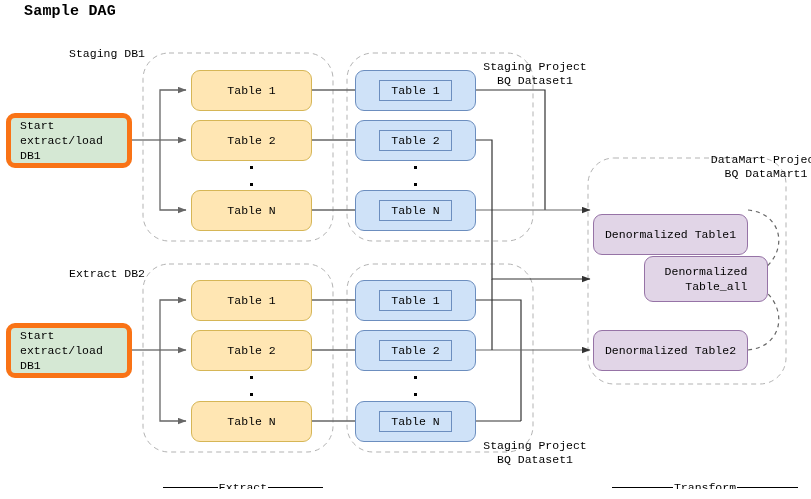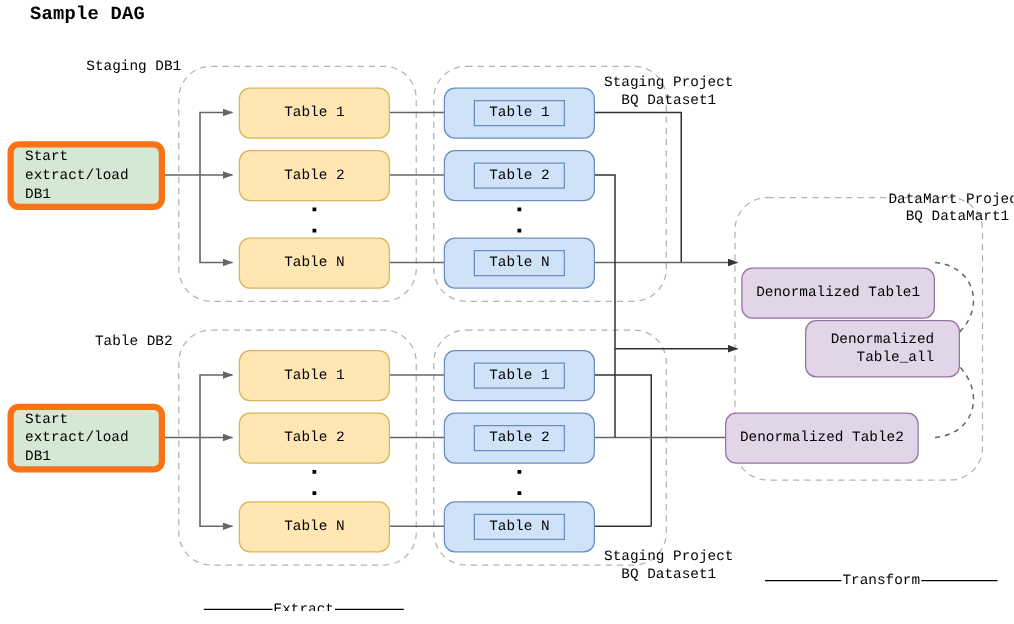--- a/index.html
+++ b/index.html
@@ -193,21 +193,21 @@
 
     <g stroke="#666666" stroke-width="1.2" stroke-dasharray="4,4" fill="none">
       <path d="M748,210 C790,214 790,268 742,279"></path>
       <path d="M748,350 C790,346 790,292 742,279"></path>
     </g>
   </svg>
 
   <div class="title">Sample DAG</div>
 
   <div class="grp-label" style="left:52px; top:47px; width:110px;">Staging DB1</div>
-  <div class="grp-label" style="left:52px; top:267px; width:110px;">Table DB2</div>
+  <div class="grp-label" style="left:52px; top:267px; width:110px;">Extract DB2</div>
   <div class="grp-label" style="left:470px; top:60px; width:130px;">Staging Project
 BQ Dataset1</div>
   <div class="grp-label" style="left:470px; top:439px; width:130px;">Staging Project
 BQ Dataset1</div>
   <div class="grp-label" style="left:696px; top:153px; width:140px;">DataMart Project
 BQ DataMart1</div>
 
   <div class="node green" style="left:6px; top:113px; width:126px; height:55px;">Start extract/load
 DB1</div>
 
@@ -254,26 +254,26 @@
     <span class="inner-box">Table N</span>
   </div>
   <div class="ellipsis-dots" style="left:410px; top:376px;">
       <span></span>
       <span></span>
     </div>
 
   <div class="node purple" style="left:593px; top:190px; width:155px; height:41px;margin-top:24px;">Denormalized Table1</div>
   <div class="node purple" style="left:644px; top:256px; width:124px; height:46px;">Denormalized
 Table_all</div>
-  <div class="node purple" style="left:580px; top:330px; width:155px; height:41px;">Denormalized Table2</div>
+  <div class="node purple" style="left:593px; top:330px; width:155px; height:41px;">Denormalized Table2</div>
 
   <div class="phase-label" style="left:163px; top:481px; width:160px;">
     <span class="ln"></span>
     <span class="txt">Extract</span>
     <span class="ln"></span>
   </div>
-  <div class="phase-label" style="left:612px; top:458px; width:186px;">
+  <div class="phase-label" style="left:612px; top:481px; width:186px;">
     <span class="ln"></span>
     <span class="txt">Transform</span>
     <span class="ln"></span>
   </div>
 
 </div>
 
 </body></html>

